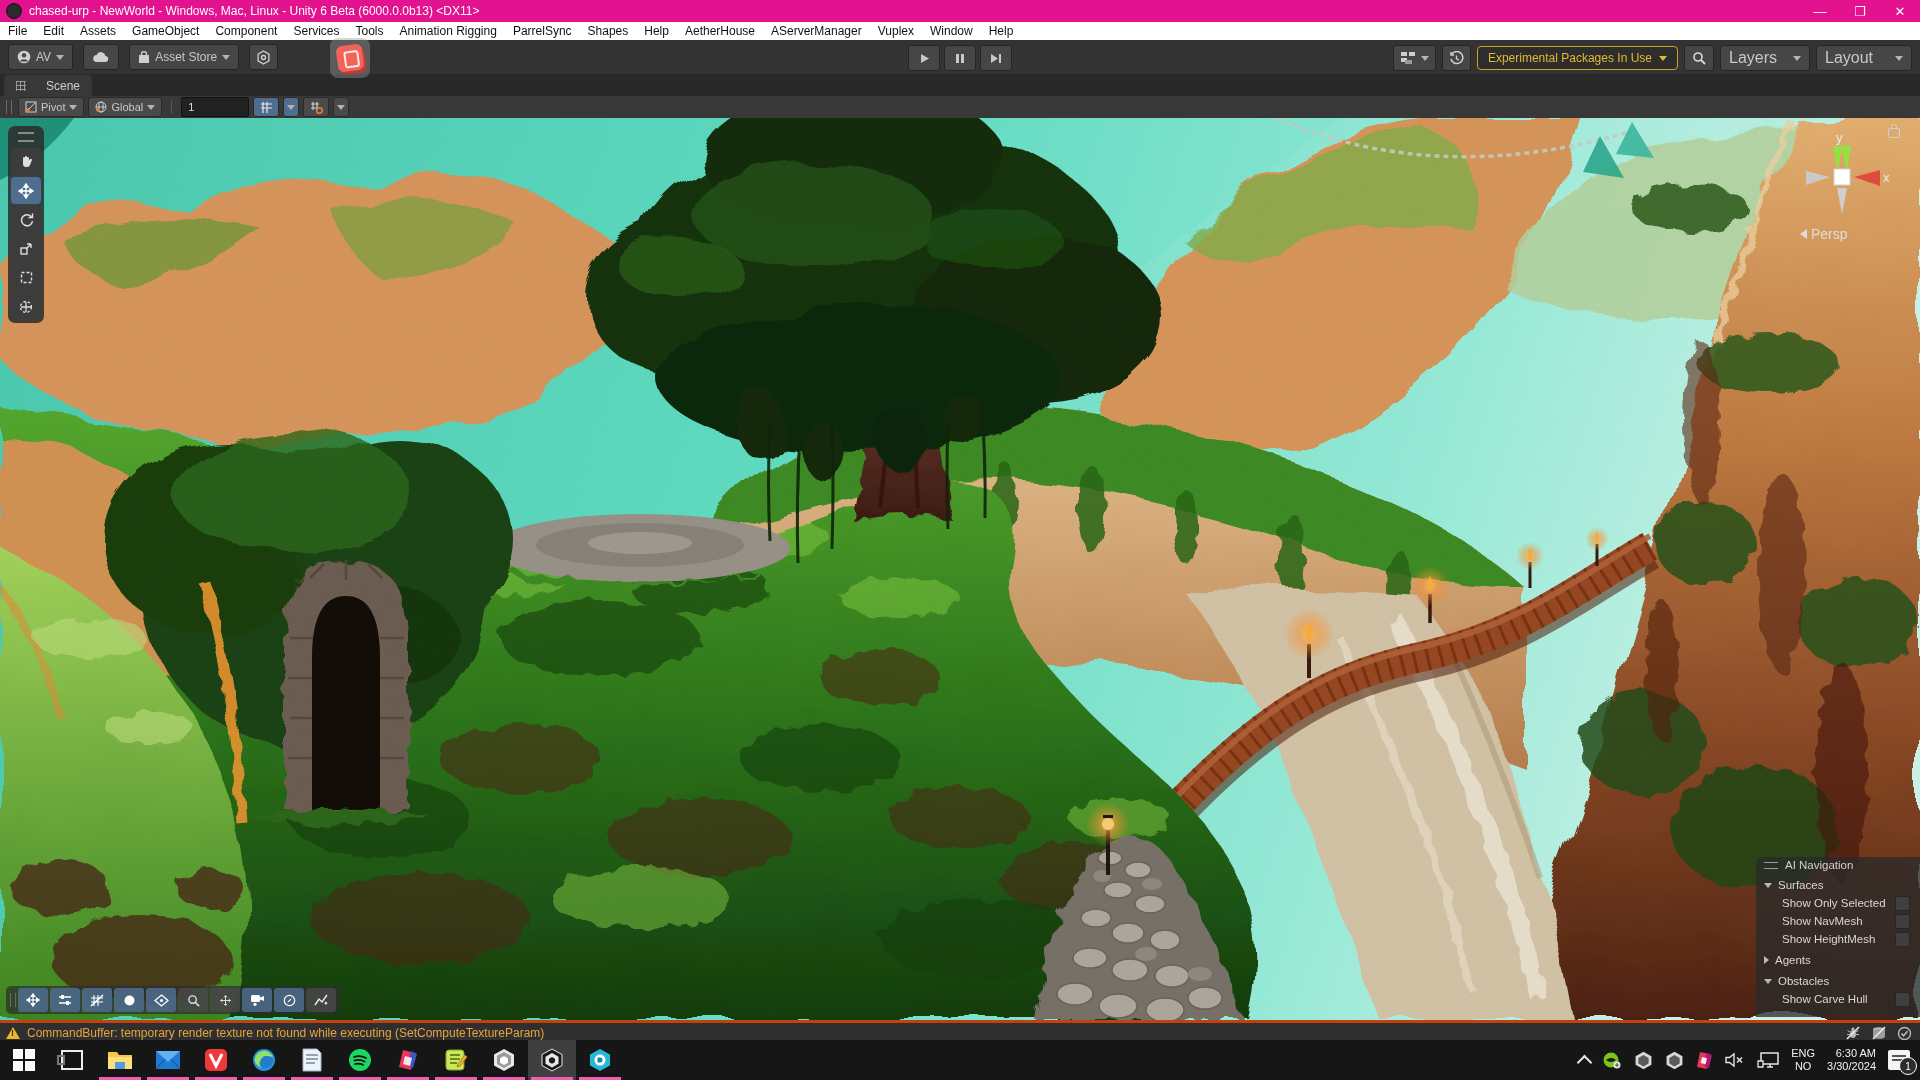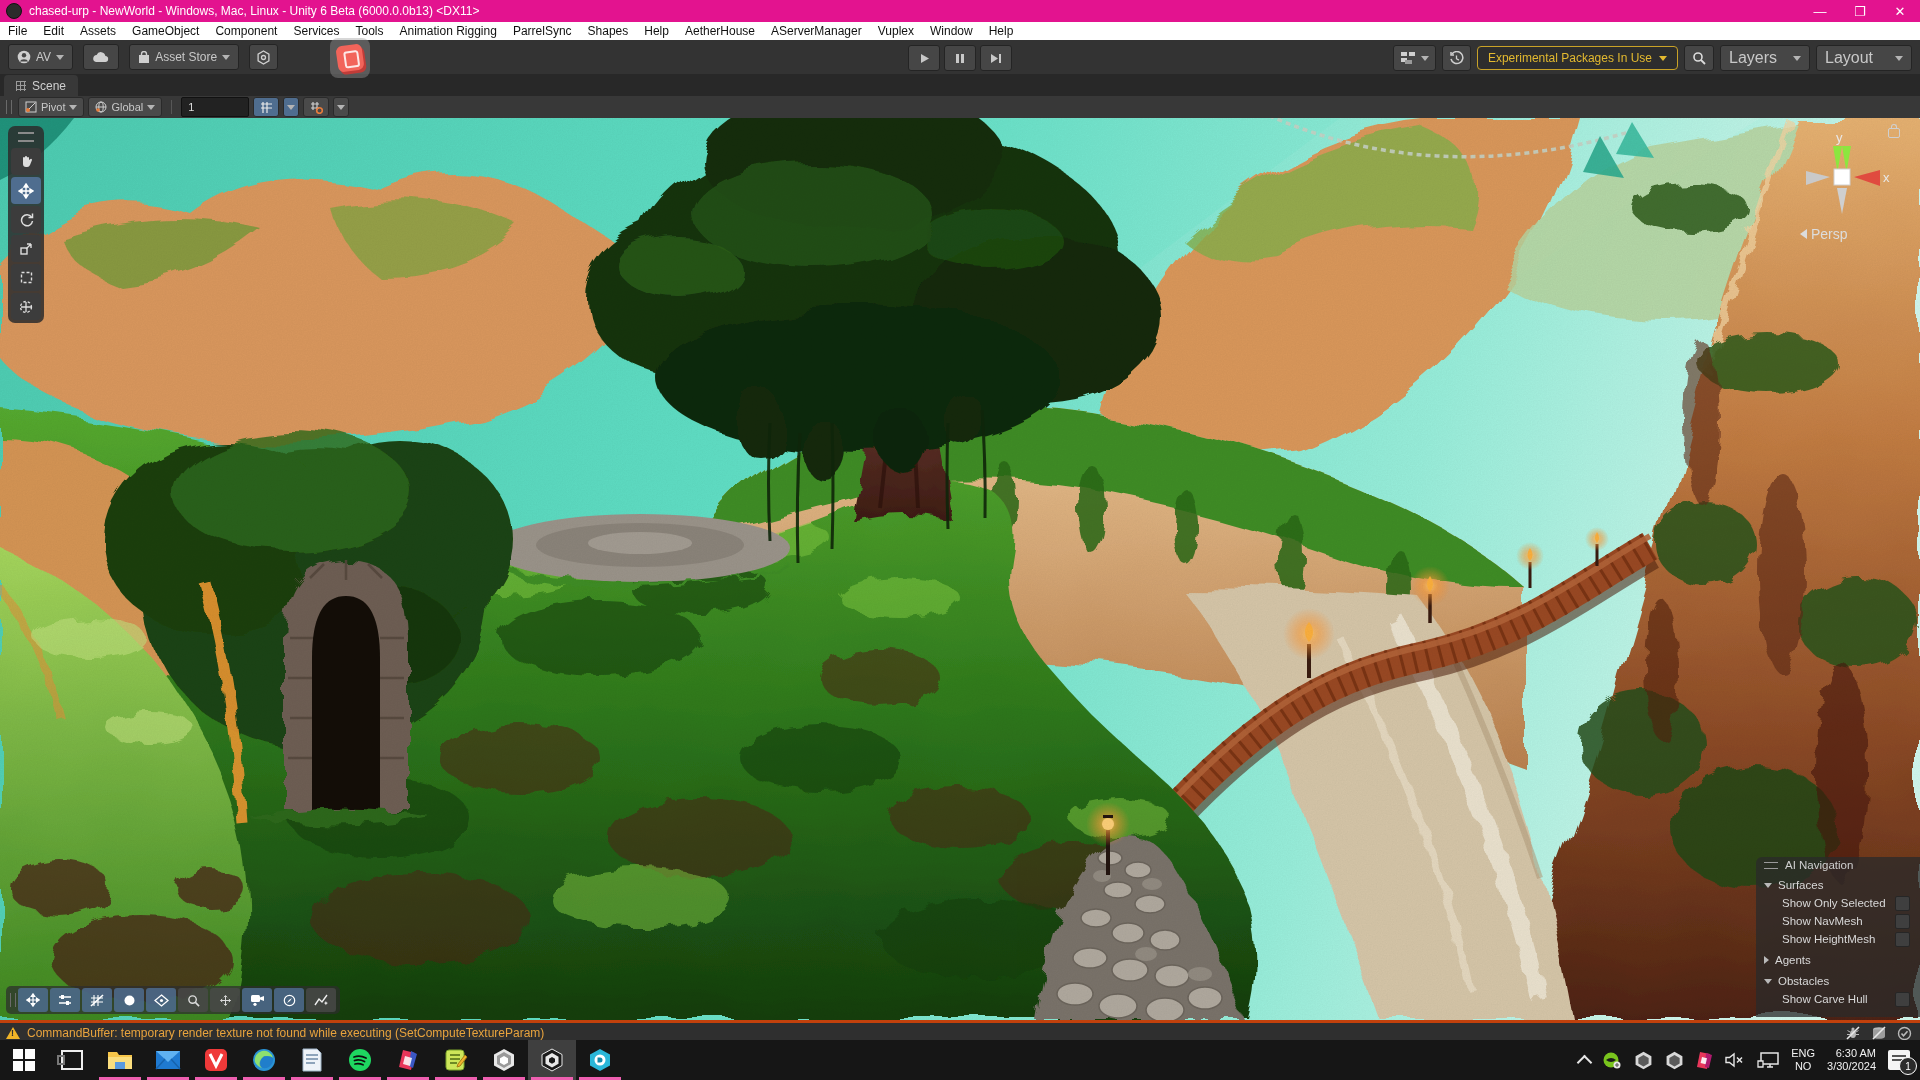--- a/index.html
+++ b/index.html
@@ -35,21 +35,21 @@
   .red-tool{position:absolute;left:330px;top:38px;width:40px;height:40px;background:#9a9a9a66;
     border-radius:8px;display:flex;align-items:center;justify-content:center;z-index:30;}
   .red-cube{width:26px;height:26px;background:#f2645a;border-radius:6px;transform:rotate(-8deg);
     box-shadow:2px 3px 0 #c03c38;position:relative;}
   .red-cube::after{content:"";position:absolute;left:7px;top:6px;width:11px;height:13px;
     border:2px solid #ffffffd9;border-radius:3px;}
   
   .tabbar{position:absolute;left:0;top:74px;width:1920px;height:22px;background:#282828;
     border-bottom:1px solid #202020;display:flex;align-items:flex-end;}
   .tab{margin-left:4px;height:21px;background:#383838;border-radius:4px 4px 0 0;color:#cfcfcf;
-    font-size:12px;display:flex;align-items:center;gap:6px;padding:0 12px;}
+    font-size:12px;display:flex;align-items:center;gap:20px;padding:0 12px;}
   .gridglyph{width:10px;height:10px;background:
     linear-gradient(#9a9a9a 1px,transparent 1px) 0 0/10px 4px,
     linear-gradient(90deg,#9a9a9a 1px,transparent 1px) 0 0/4px 10px;}
   
   .scenetb{position:absolute;left:0;top:96px;width:1920px;height:22px;background:#383838;
     border-bottom:1px solid #222;display:flex;align-items:center;color:#c8c8c8;font-size:11px;}
   .stb-group{display:flex;gap:4px;align-items:center;margin-left:6px;}
   .sbtn{height:18px;background:#4a4a4a;border:1px solid #2a2a2a;border-radius:3px;
     display:inline-flex;align-items:center;gap:4px;padding:0 6px;color:#c8c8c8;}
   .sbtn.icon{width:24px;padding:0;justify-content:center;}

